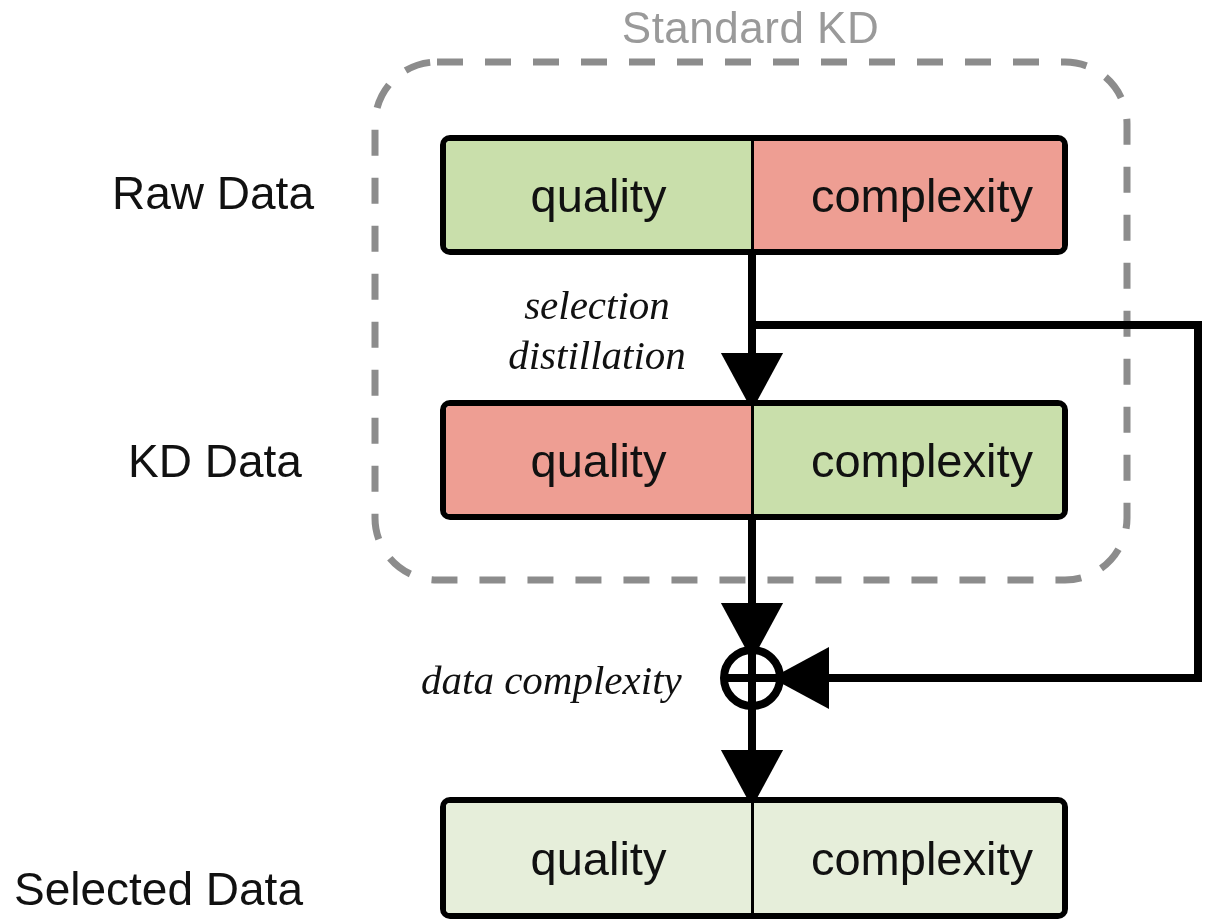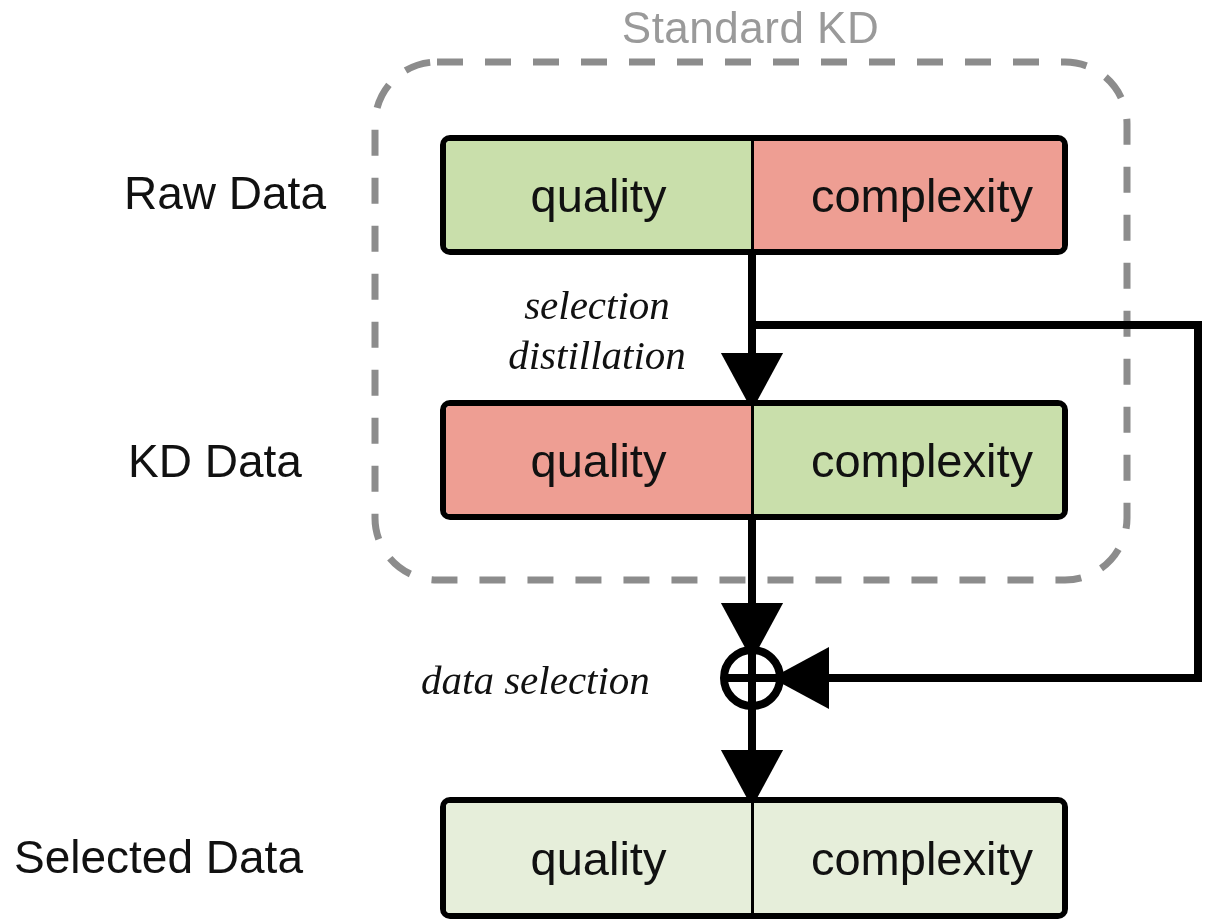--- a/index.html
+++ b/index.html
@@ -25,23 +25,23 @@
 
   
   .row-label {
     position: absolute;
     font-family: "Liberation Sans", sans-serif;
     font-size: 46px;
     color: #111111;
     white-space: nowrap;
     line-height: 1;
   }
-  #label-raw-data   { left: 124px; top: 170px; }
+  #label-raw-data   { left: 112px; top: 170px; }
   #label-kd-data    { left: 128px; top: 438px; }
-  #label-selected   { left: 14px;  top: 834px; }
+  #label-selected   { left: 14px;  top: 866px; }
 
   
   #group-title {
     position: absolute;
     left: 0;
     top: 6px;
     width: 1220px;
     text-align: center;
     font-family: "Liberation Sans", sans-serif;
     font-size: 44px;
@@ -159,15 +159,15 @@
   <div id="bar-selected" class="data-bar">
     <div class="cell cell-left fill-lightgreen">quality</div>
     <div class="cell cell-right fill-lightgreen">complexity</div>
   </div>
 
   <div id="note-kd" class="edge-note">
     <span class="note-line">selection</span>
     <span class="note-line">distillation</span>
   </div>
 
-  <div id="note-selection" class="edge-note">data selection</div>
+  <div id="note-selection" class="edge-note">data complexity</div>
 
 </div>
 
 </body></html>

